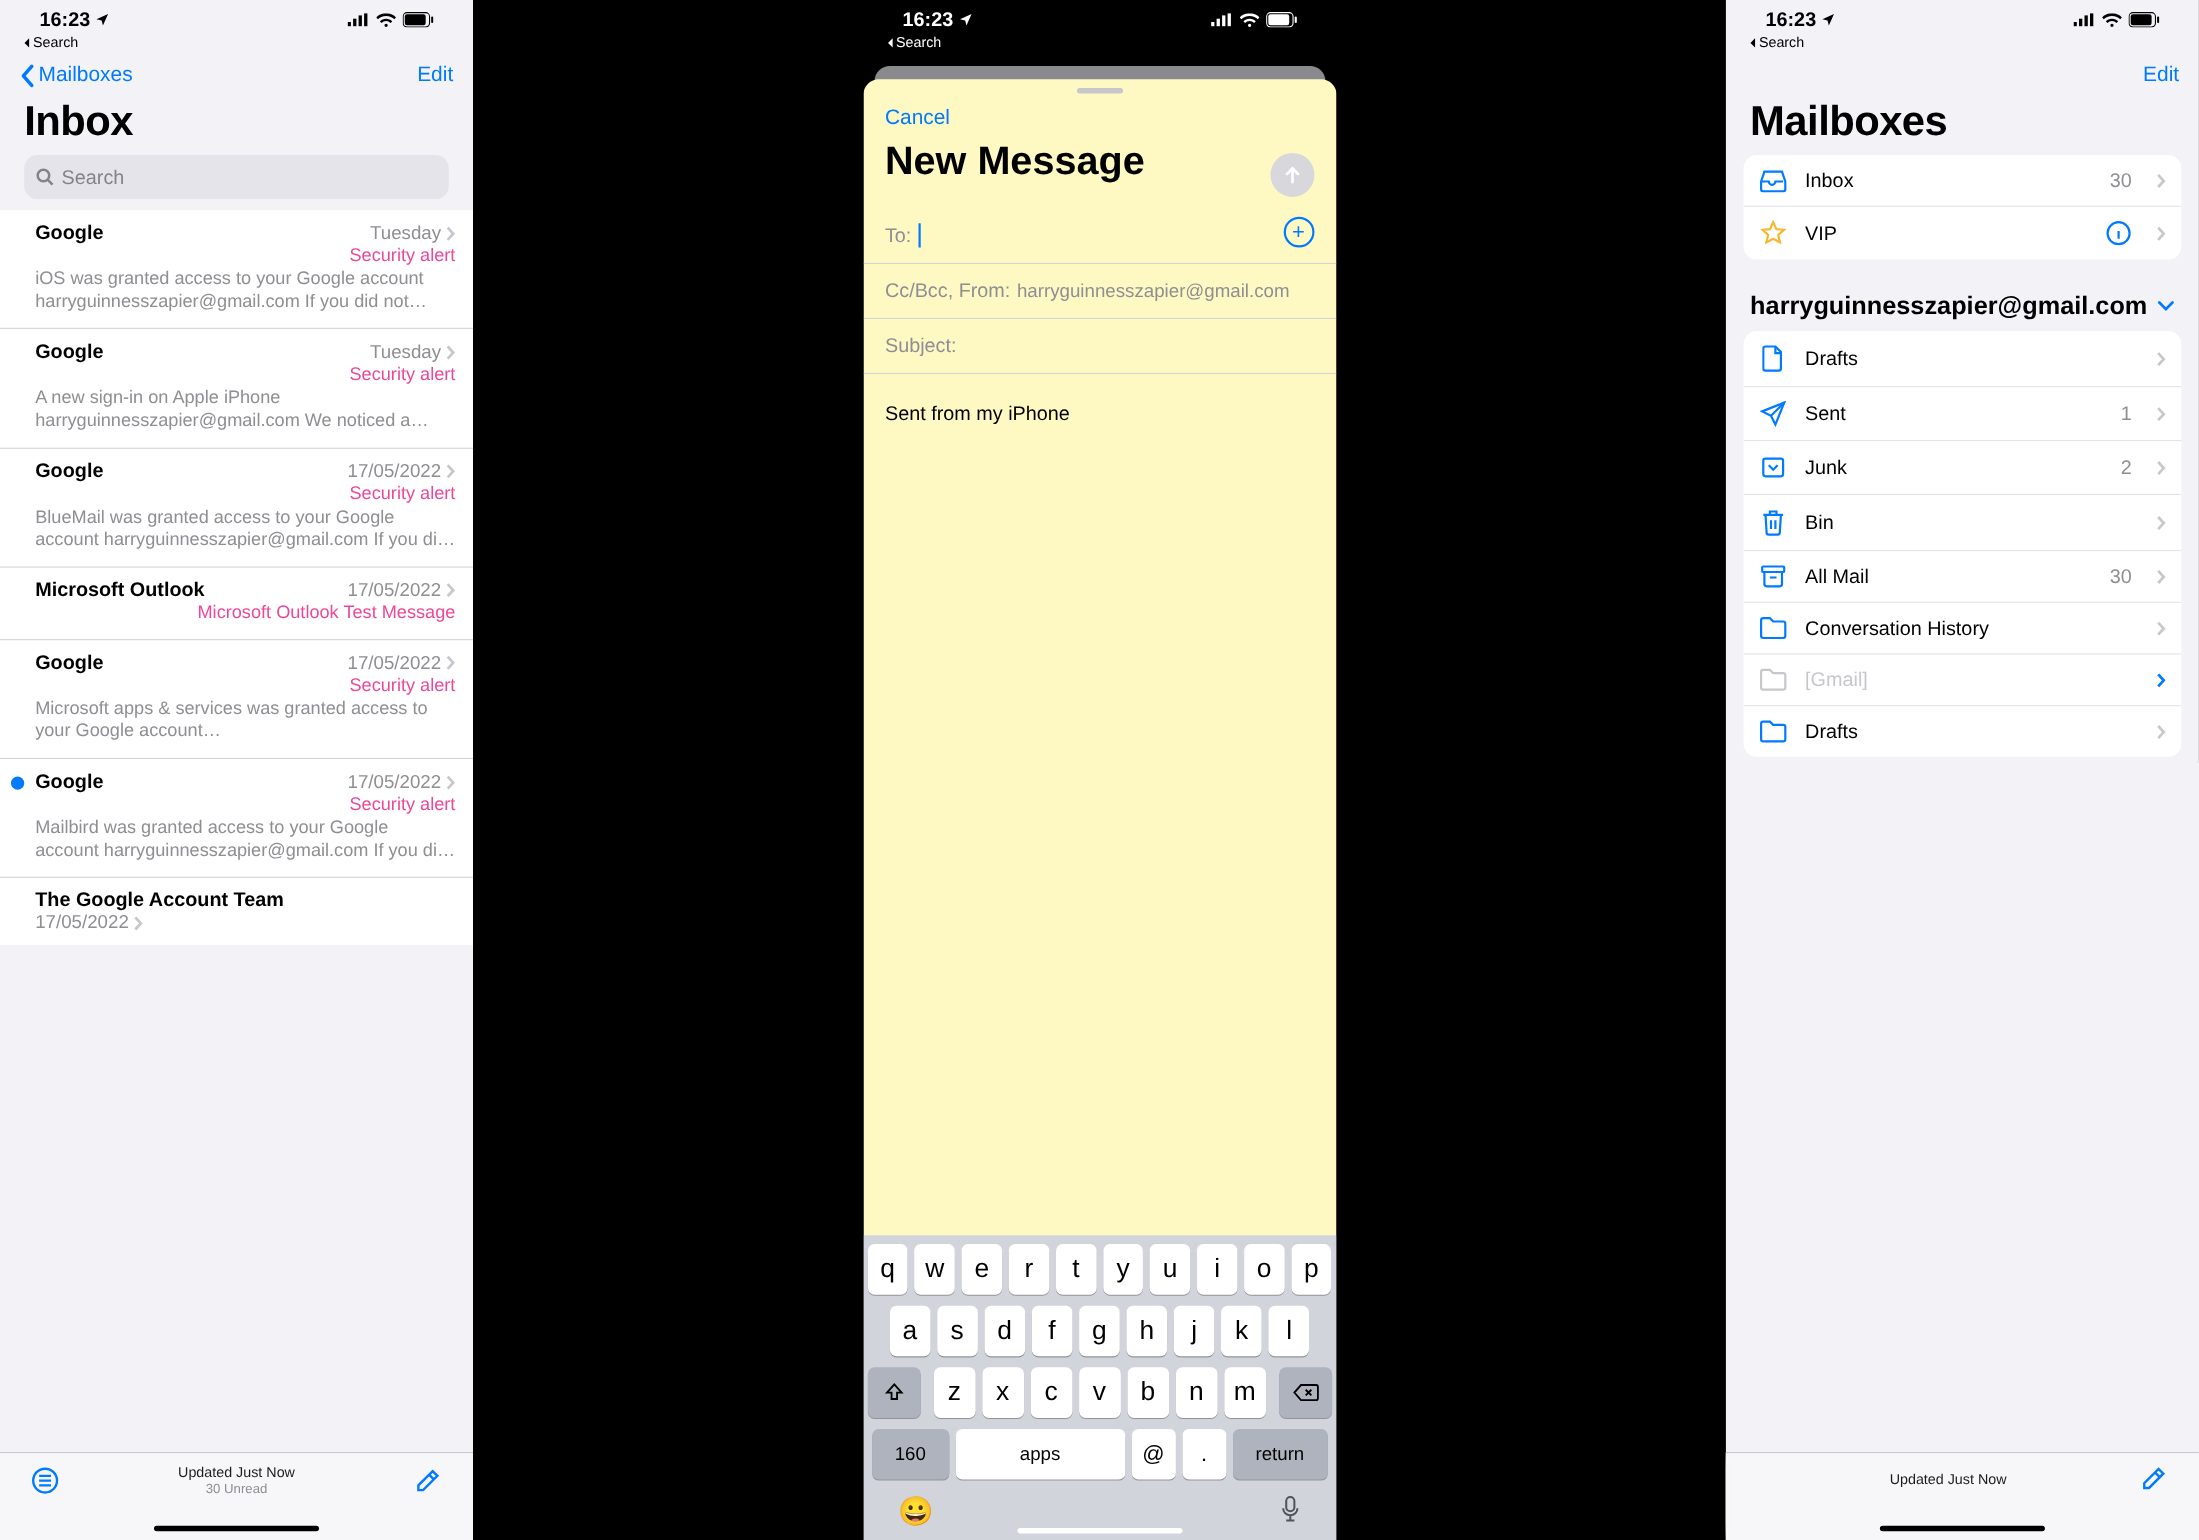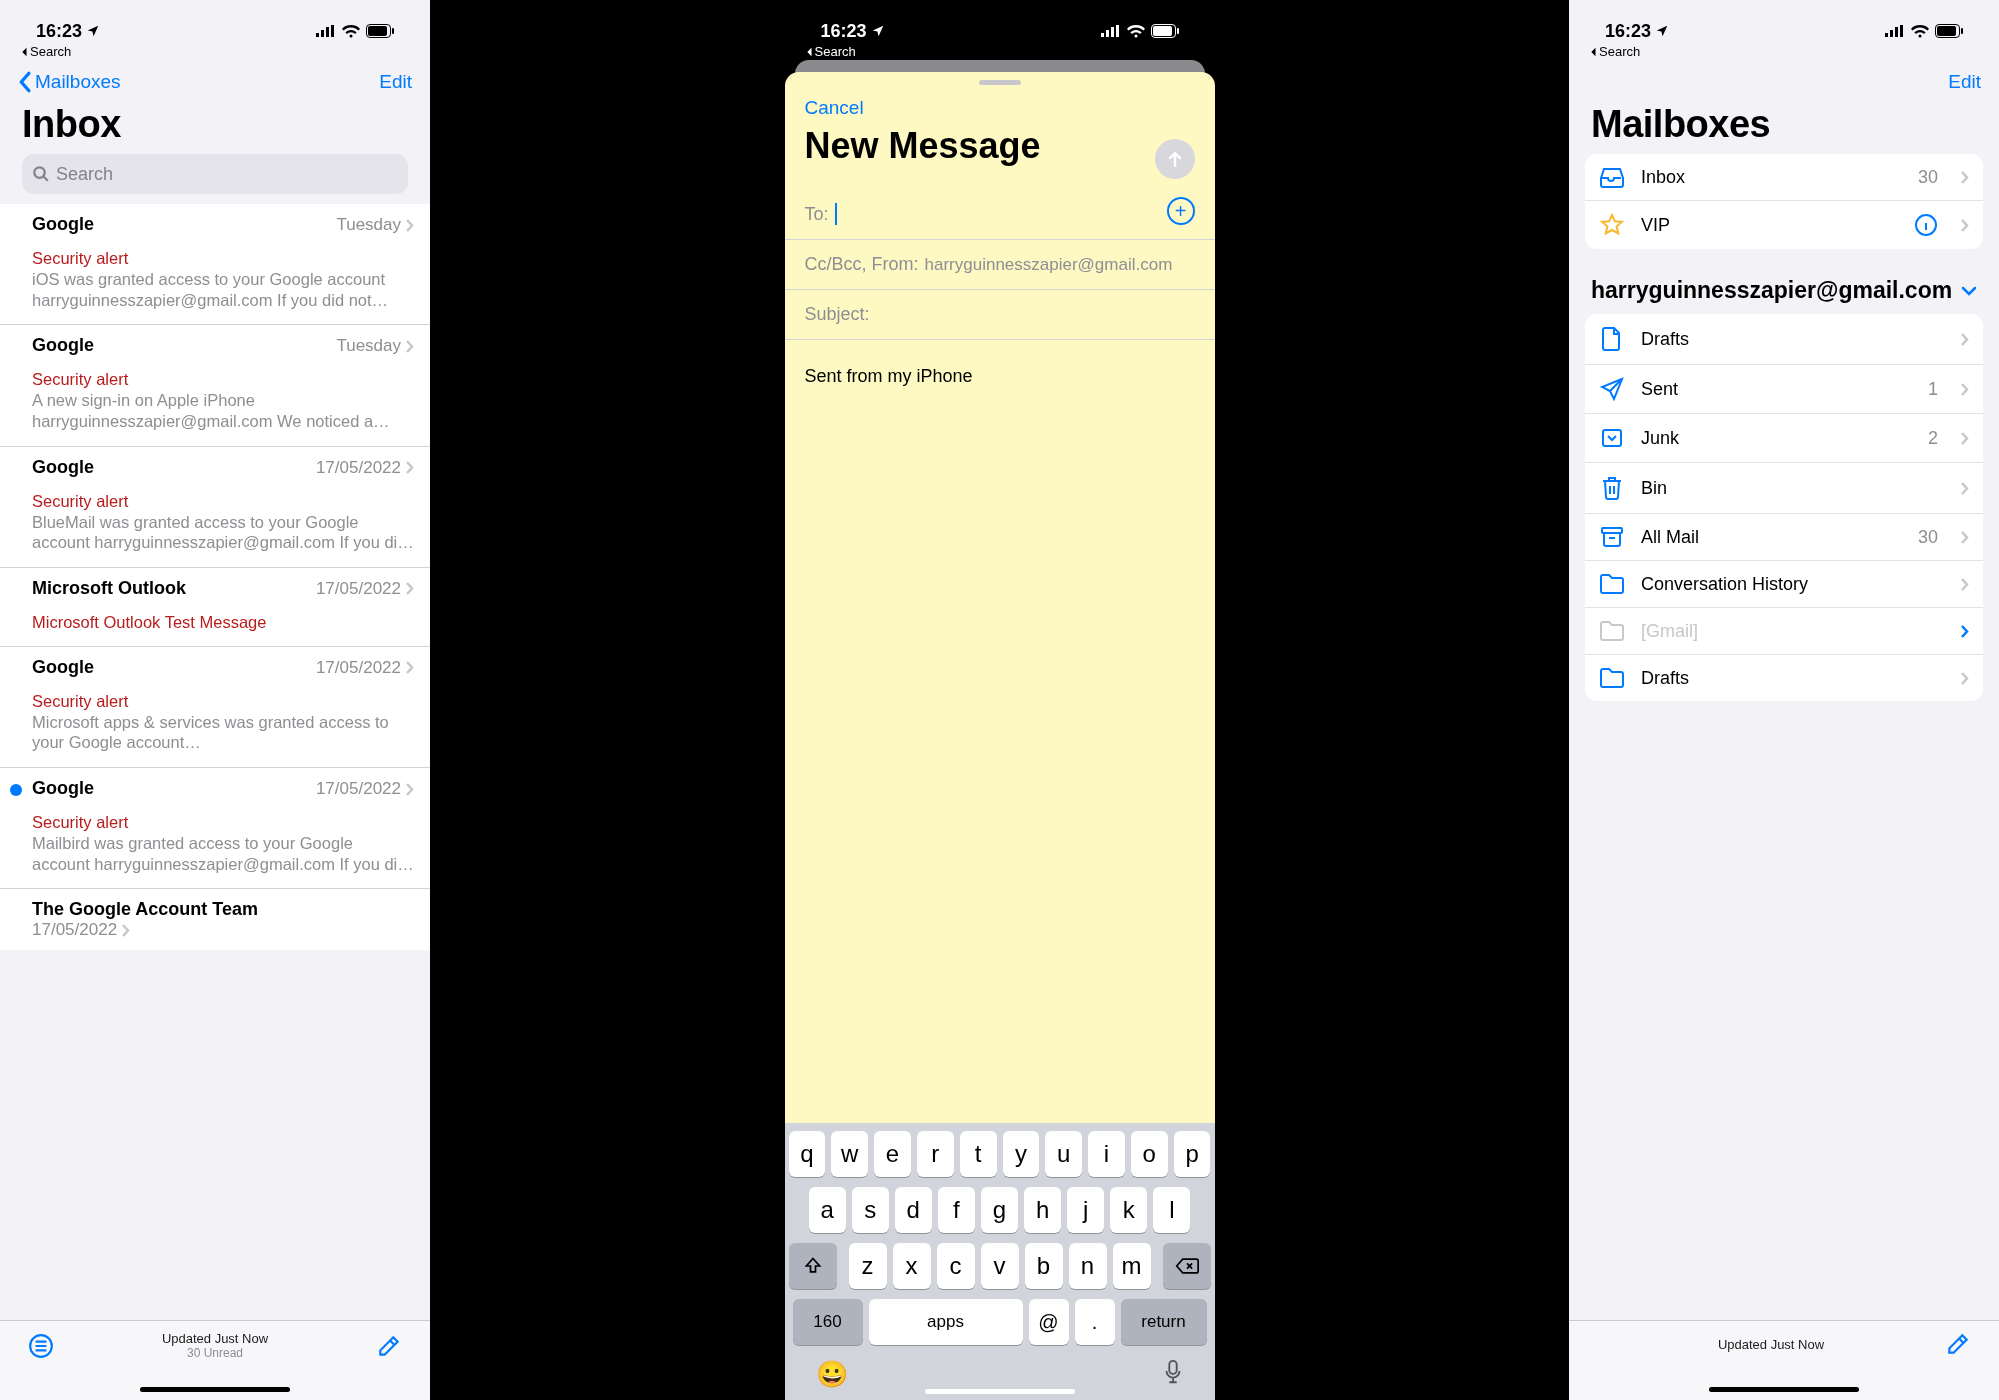--- a/index.html
+++ b/index.html
@@ -14,40 +14,40 @@
   
   .status{height:30px;display:flex;align-items:center;justify-content:space-between;padding:0 24px;font-size:18px;font-weight:600;}
   .phoneA .status,.phoneC .status{color:#000;}
   .phoneB .status{color:#fff;}
   .status .left{display:flex;align-items:center;gap:4px;}
   .status .right{display:flex;align-items:center;gap:6px;}
   .loc{display:inline-block;}
   .back-search{font-size:13px;font-weight:400;display:flex;align-items:center;gap:2px;margin-top:-2px;}
   .phoneA .back-search,.phoneC .back-search{color:#000;padding:0 8px 4px;}
   .phoneB .back-search{color:#fff;padding:0 8px 4px;}
-  .sb-top{padding:16px 12px 0;}
+  .sb-top{padding:3px 12px 0;}
 
   
   .nav{display:flex;align-items:center;justify-content:space-between;padding:8px 18px 6px;}
   .nav .back{color:#007aff;font-size:19px;display:flex;align-items:center;gap:4px;}
   .nav .edit{color:#007aff;font-size:19px;}
   .bigtitle{font-size:38px;font-weight:800;letter-spacing:-0.5px;padding:4px 22px 8px;}
 
   
   .searchwrap{padding:0 22px 10px;}
   .searchbox{background:#e4e4ea;border-radius:12px;height:40px;display:flex;align-items:center;padding:0 10px;color:#838388;font-size:18px;gap:6px;}
 
   
   .list{background:#fff;}
   .row{border-bottom:0.5px solid #d3d3d8;padding:10px 16px 14px 32px;position:relative;}
   .row .dot{position:absolute;left:10px;top:16px;width:12px;height:12px;border-radius:50%;background:#007aff;}
   .row .line1{display:flex;justify-content:space-between;align-items:baseline;}
   .sender{font-size:18px;font-weight:700;color:#000;}
   .date{color:#8e8e93;font-size:17px;display:flex;align-items:center;gap:4px;}
-  .subj{font-size:16.5px;color:#b91c1c;margin-top:14px;}
+  .subj{font-size:16.5px;color:#ec4899;margin-top:1px;text-align:right;}
   .prev{font-size:16.5px;color:#8e8e93;line-height:1.25;display:-webkit-box;-webkit-line-clamp:2;-webkit-box-orient:vertical;overflow:hidden;margin-top:1px;}
 
   
   .toolbar{position:absolute;bottom:0;left:0;right:0;height:80px;background:#f7f7f9e8;border-top:0.5px solid #c9c9ce;backdrop-filter:blur(8px);}
   .tbinner{display:flex;align-items:center;justify-content:space-between;padding:10px 28px 0;}
   .tbicon{color:#007aff;}
   .tbtext{text-align:center;font-size:13px;color:#1c1c1e;}
   .tbtext .sub{color:#8e8e93;font-size:12px;}
   .homebar{position:absolute;bottom:8px;left:50%;transform:translateX(-50%);width:150px;height:5px;border-radius:3px;background:#000;}
   .homebarW{background:#fff;}

